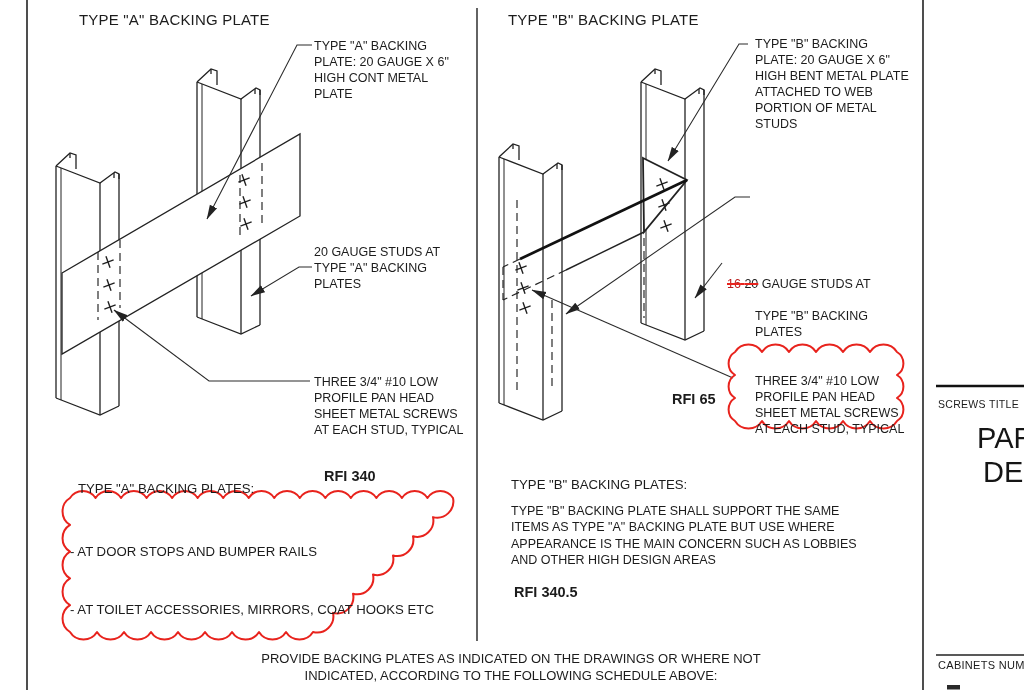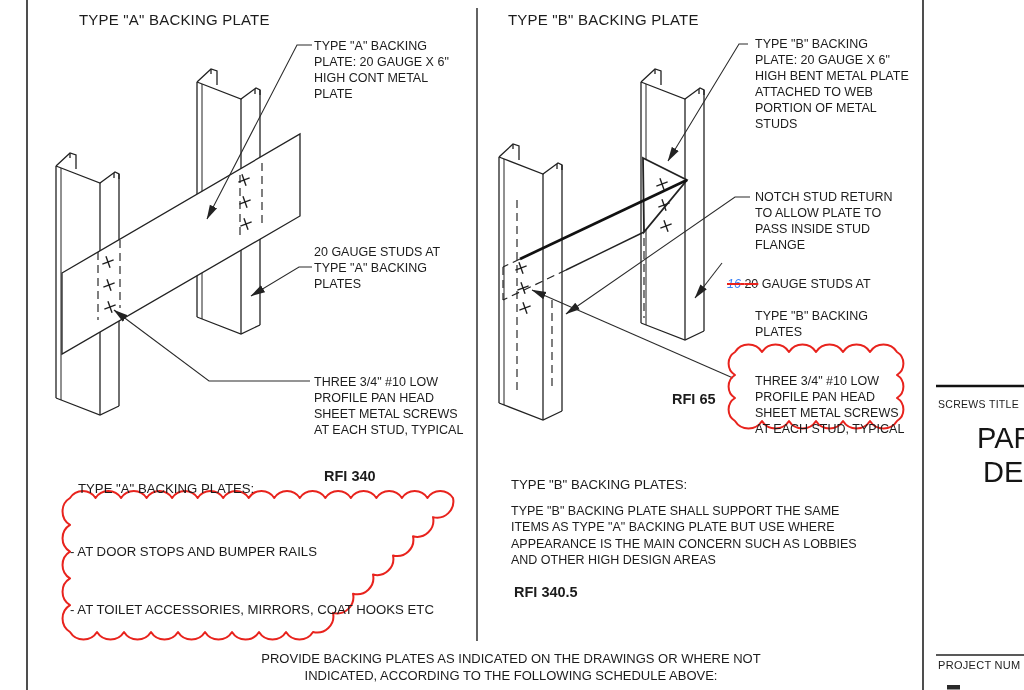--- a/index.html
+++ b/index.html
@@ -123,26 +123,22 @@
 PROFILE PAN HEAD
 SHEET METAL SCREWS
 AT EACH STUD, TYPICAL</div>
 
   <div class="txt" style="left:755px;top:36px">TYPE "B" BACKING
 PLATE: 20 GAUGE X 6"
 HIGH BENT METAL PLATE
 ATTACHED TO WEB
 PORTION OF METAL
 STUDS</div>
-  <div class="txt" style="left:755px;top:189px">NOTCH STUD RETURN
-TO ALLOW PLATE TO
-PASS INSIDE STUD
-FLANGE</div>
   <div class="txt" style="left:727px;top:260px">
-    <div><span class="strikeR" id="strikewrap" style="text-decoration-color: rgb(232, 35, 29);"><span id="gnew" style="color: #3b82f6; font-style: italic;">16</span> <span>20</span></span> <span>GAUGE STUDS AT</span></div>
+    <div><span class="strikeR" id="strikewrap" style="text-decoration-color: rgb(232, 35, 29);"><span id="gnew" style="color: #b91c1c;">16</span> <span>20</span></span> <span>GAUGE STUDS AT</span></div>
     <div class="ind">TYPE "B" BACKING
 PLATES</div>
   </div>
   <div class="txt" style="left:755px;top:373px">THREE 3/4" #10 LOW
 PROFILE PAN HEAD
 SHEET METAL SCREWS
 AT EACH STUD, TYPICAL</div>
 
   <div class="rfi" style="left:324px;top:468px">RFI 340</div>
   <div class="rfi" style="left:672px;top:391px">RFI 65</div>
@@ -163,14 +159,14 @@
 ITEMS AS TYPE "A" BACKING PLATE BUT USE WHERE
 APPEARANCE IS THE MAIN CONCERN SUCH AS LOBBIES
 AND OTHER HIGH DESIGN AREAS</div>
 
   <div class="footer" style="top:650px">PROVIDE BACKING PLATES AS INDICATED ON THE DRAWINGS OR WHERE NOT
 INDICATED, ACCORDING TO THE FOLLOWING SCHEDULE ABOVE:</div>
 
   <div class="small" style="left:938px;top:398px">SCREWS TITLE</div>
   <div class="big" style="left:977px;top:421px">PAR</div>
   <div class="big" style="left:983px;top:455px">DE</div>
-  <div class="small" style="left:938px;top:659px;font-size:11px">PROJECT NUM</div>
+  <div class="small" style="left:938px;top:659px;font-size:11px">CABINETS NUM</div>
 </div>
 
 </body></html>

